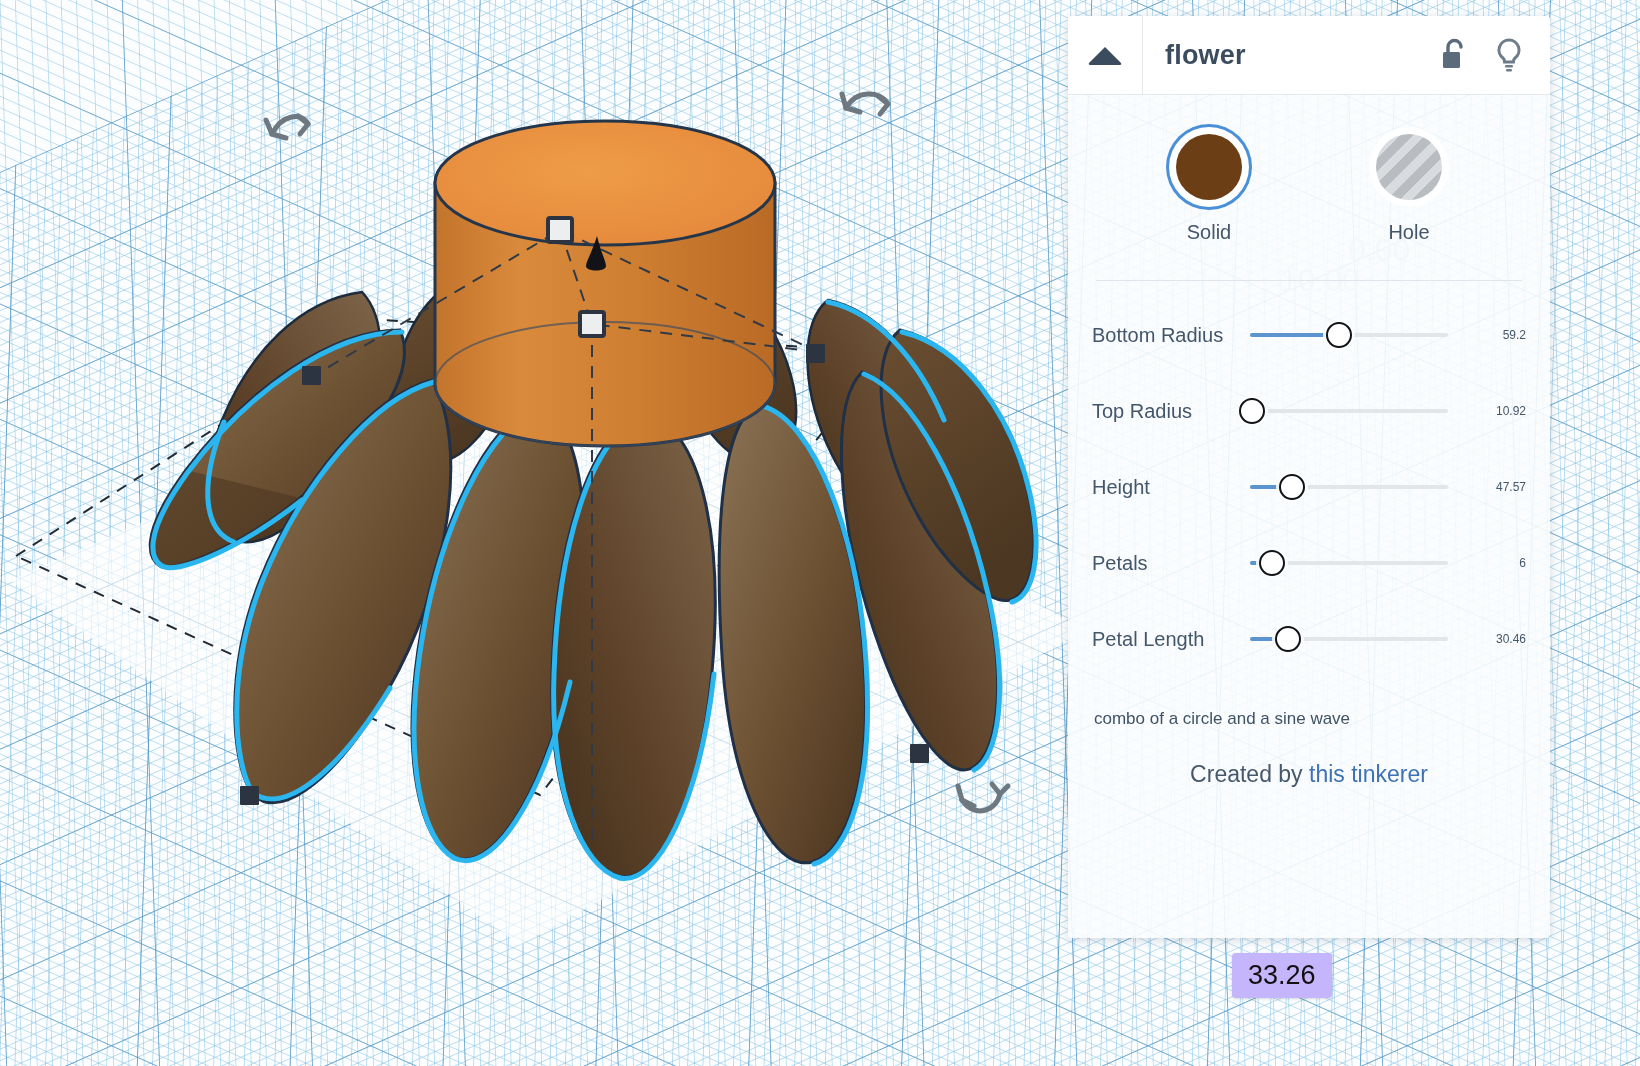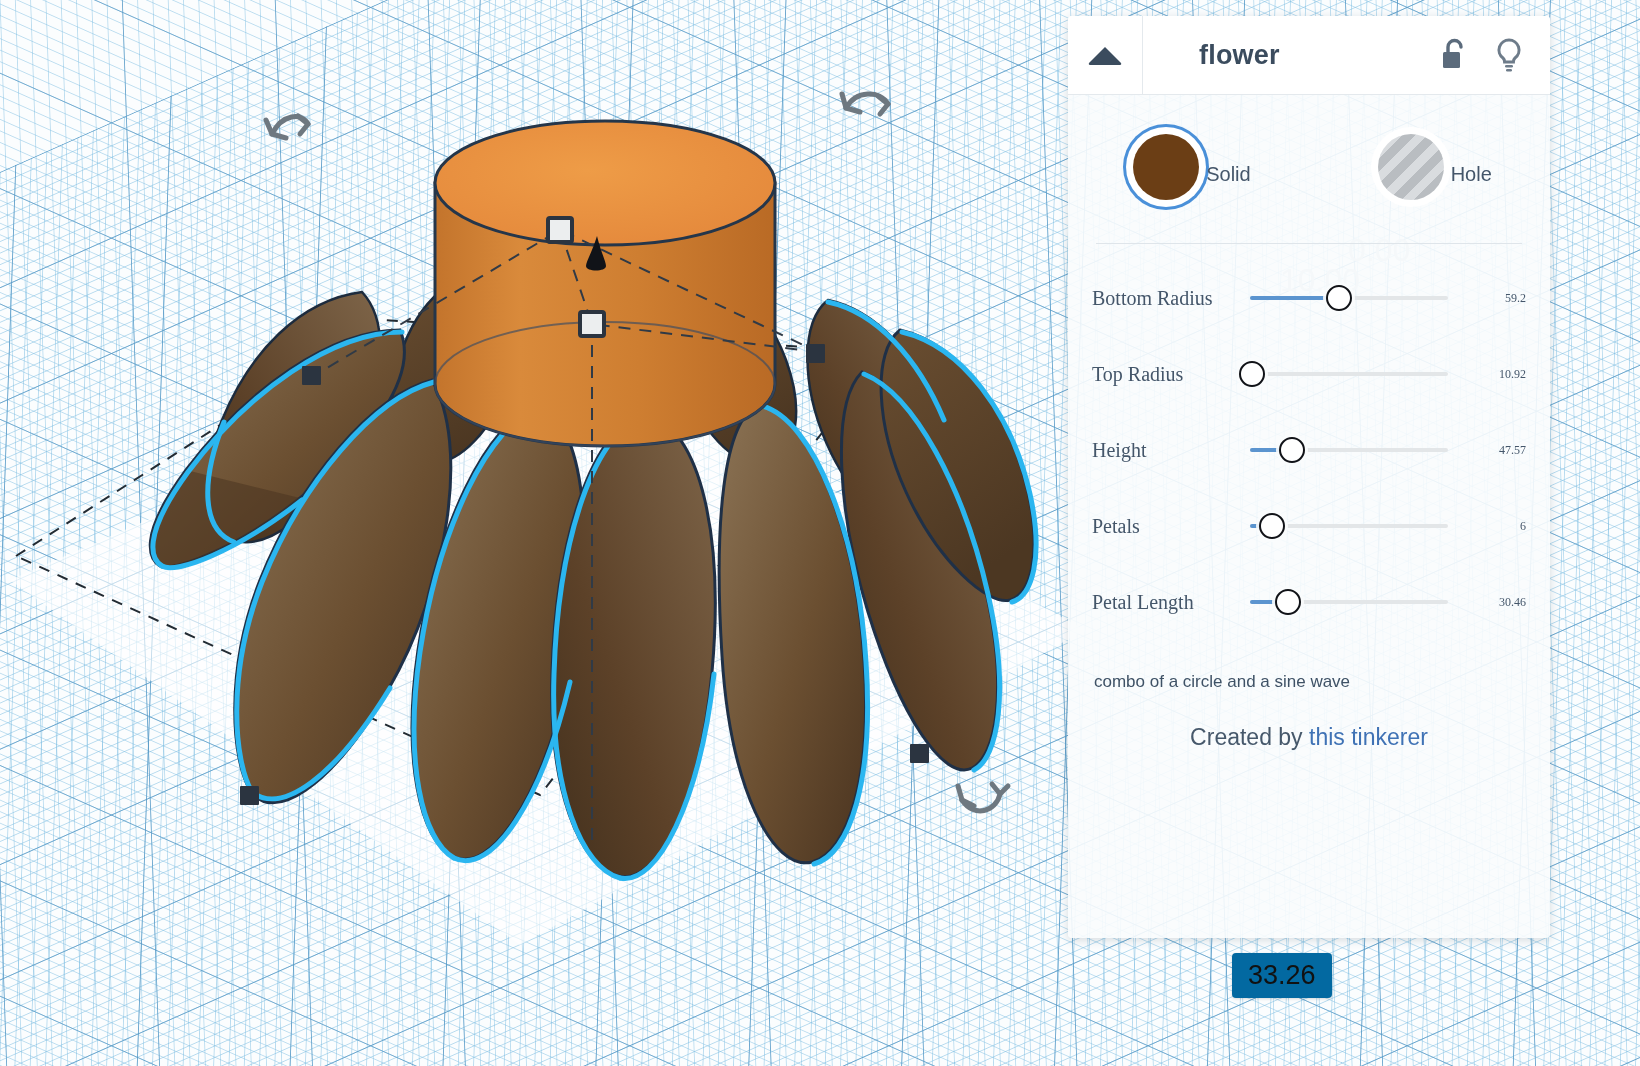--- a/index.html
+++ b/index.html
@@ -65,60 +65,59 @@
     background:rgba(250,252,253,.90);
     border-radius:4px;
     box-shadow:0 2px 10px rgba(40,60,80,.18);
     display:flex;flex-direction:column;
   }
   .panel-header{
     height:78px;display:flex;align-items:center;
     background:#ffffff;
     border-radius:4px 4px 0 0;
     border-bottom:1px solid #e4e9ed;
-    gap:34px;
   }
   .collapse-btn{
     width:74px;height:78px;display:flex;align-items:center;justify-content:center;
     border-right:1px solid #e4e9ed;cursor:pointer;
   }
   .panel-title{
     flex:1;font-size:27px;font-weight:bold;color:#3b4c5e;
     padding-left:22px;letter-spacing:.2px;
   }
   .header-icons{display:flex;align-items:center;gap:26px;padding-right:26px;}
   .hicon{cursor:pointer;display:flex;align-items:center;justify-content:center;}
 
   .panel-body{flex:1;display:flex;flex-direction:column;padding:0 24px;}
 
   
   .swatch-row{
     display:flex;justify-content:center;gap:120px;
     padding-top:32px;padding-bottom:6px;
   }
-  .swatch-cell{display:flex;flex-direction:row;align-items:center;cursor:pointer;}
+  .swatch-cell{display:flex;flex-direction:column;align-items:center;cursor:pointer;}
   .swatch{
     width:80px;height:80px;border-radius:50%;
     display:flex;align-items:center;justify-content:center;
     background:#ffffff;
   }
   .swatch.selected{box-shadow:0 0 0 3px #4a90d9;}
   .swatch-inner{width:66px;height:66px;border-radius:50%;}
   .swatch-hole{
     width:66px;height:66px;border-radius:50%;
     background:repeating-linear-gradient(135deg,#b9bdc1 0 9px,#d9dcdf 9px 18px);
   }
   .swatch-label{
     margin-top:14px;font-size:20px;color:#44566a;
   }
 
   .divider{height:1px;background:#dfe5ea;margin:30px 4px 0 4px;}
 
   
-  .slider-list{padding-top:16px;font-family:Liberation Serif, serif;}
+  .slider-list{padding-top:16px;}
   .slider-row{
     display:flex;align-items:center;height:76px;
   }
   .slider-label{
     width:158px;font-size:20px;color:#44566a;line-height:25px;
   }
   .slider-track-wrap{
     flex:1;position:relative;height:30px;display:flex;align-items:center;
     cursor:pointer;
   }
@@ -145,21 +144,21 @@
   }
   .created-by{
     text-align:center;font-size:23px;color:#46586b;
     padding:22px 0 26px 0;
   }
   .created-by a{color:#3f72b5;text-decoration:none;cursor:pointer;}
 
   
   #measure-badge{
     position:absolute;left:1232px;top:953px;
-    background:#0369a1;border-radius:4px;
+    background:#c4b5fd;border-radius:4px;
     padding:7px 16px;font-size:27px;color:#111111;
     box-shadow:0 1px 3px rgba(0,0,0,.15);
   }
 
   
   .ghost-dim{
     position:absolute;color:#c9d2d9;font-size:32px;pointer-events:none;
   }
 </style>
 </head>

